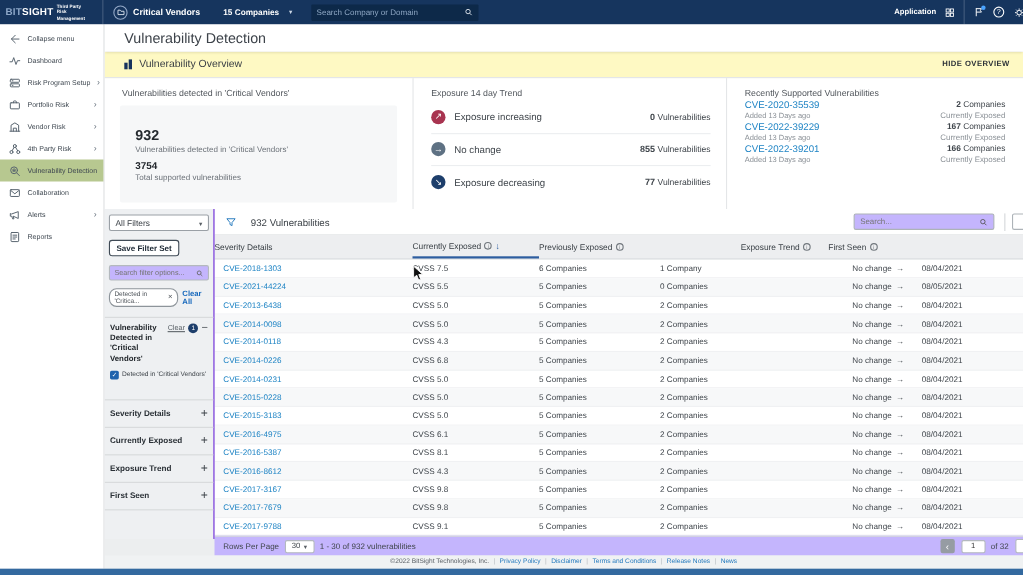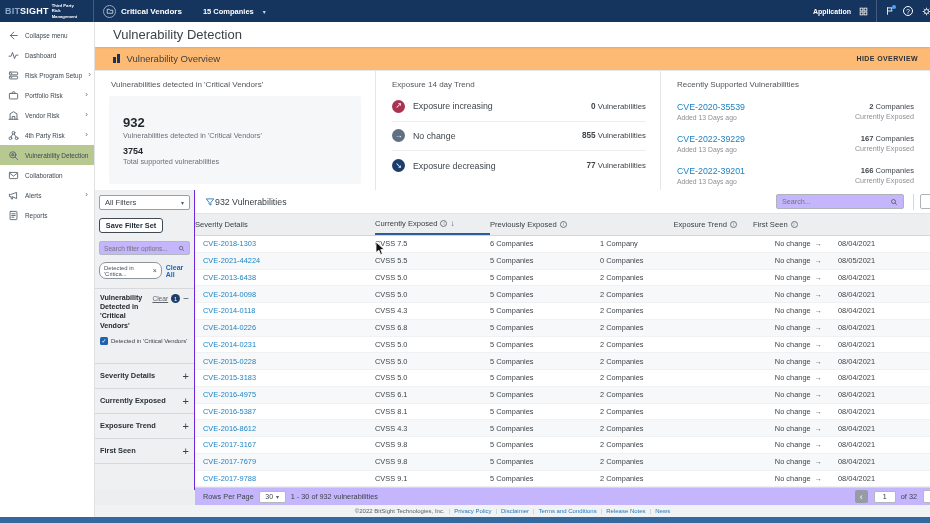--- a/index.html
+++ b/index.html
@@ -41,21 +41,21 @@
   .sb-item.active { background:#b7c890; }
   .sb-icon { width:11px; height:11px; color:#57636e; flex:none; }
   .sb-icon svg { width:11px; height:11px; }
   .sb-label { font-size:6.4px; flex:1; white-space:nowrap; }
   .sb-chev { font-size:8px; color:#6b7680; line-height:1; }
 
   
   .main { position:absolute; left:95px; top:22px; right:0; bottom:6px; background:#eceeef; }
   .title-bar { position:absolute; left:0; top:0; right:0; height:25px; background:#fff; display:flex; align-items:center; padding-left:18px; font-size:13px; color:#3d434a; box-shadow:0 1px 2px rgba(0,0,0,.10); z-index:3; }
 
-  .ov-head { position:absolute; left:0; top:25px; right:0; height:24px; background:#fdba74; border-bottom:1px solid #e4e6e8; display:flex; align-items:center; padding:0 12px 0 18px; z-index:2; }
+  .ov-head { position:absolute; left:0; top:25px; right:0; height:24px; background:#fef9c3; border-bottom:1px solid #e4e6e8; display:flex; align-items:center; padding:0 12px 0 18px; z-index:2; }
   .ov-bars { display:flex; align-items:flex-end; gap:1.5px; height:9px; }
   .ov-bars i { display:block; width:2.5px; background:#17335d; }
   .ov-bars i:nth-child(1){height:6px;} .ov-bars i:nth-child(2){height:9px;}
   .ov-title { font-size:9.5px; color:#3a3f45; margin-left:7px; }
   .hide-btn { margin-left:auto; font-size:7px; font-weight:700; letter-spacing:.4px; color:#2b3137; cursor:pointer; }
 
   .ov-body { position:absolute; left:0; top:49px; right:0; height:119px; background:#fff; display:flex; }
   .ov-panel { padding-top:9px; }
   .p1 { width:280px; }
   .p2 { width:285px; border-left:1px solid #e4e6e8; }
@@ -71,21 +71,21 @@
   .d-mid { font-size:9px; font-weight:700; color:#24292e; margin-top:6px; }
 
   .trend-rows { margin-top:3px; }
   .trend-row { height:29.5px; margin:0 14px 0 16px; display:flex; align-items:center; gap:8px; border-bottom:1px solid #eceef0; }
   .trend-row:last-child { border-bottom:none; }
   .trend-ic { width:13px; height:13px; border-radius:50%; color:#fff; font-size:8px; line-height:1; display:flex; align-items:center; justify-content:center; flex:none; }
   .trend-label { font-size:8.8px; color:#3f454b; flex:1; }
   .trend-val { font-size:7.8px; color:#3f454b; }
   .trend-val b { font-size:8.2px; }
 
-  .recent-item { margin:13px 16px 0; display:flex;gap:20px; }
+  .recent-item { margin:1px 16px 0; display:flex;gap:20px; }
   .ri-cve { font-size:8.8px; color:#1d83c4; cursor:pointer; }
   .ri-added { font-size:6.8px; color:#8a9096; margin-top:2px; }
   .ri-right { margin-left:auto; text-align:right; }
   .ri-count { font-size:7.6px; color:#3f454b; }
   .ri-sub { font-size:7.2px; color:#8a9096; margin-top:1px; }
 
   
   .fcol { position:absolute; left:0; top:168px; width:100px; bottom:27px; background:#eef0f2; border-right:1px solid #6d28d9; z-index:1; }
   .all-filters { margin:5px 4px 0; height:15px; background:#fff; border:1px solid #9aa0a6; border-radius:2px; display:flex; align-items:center; padding:0 5px; font-size:7.6px; color:#3c4248; cursor:pointer; }
   .af-caret { margin-left:auto; font-size:6px; color:#5a6066; }
@@ -107,21 +107,21 @@
   .ga-check { margin-top:6px; display:flex; align-items:center; gap:3px; }
   .cb { width:8px; height:8px; background:#1f63ad; border-radius:1.5px; color:#fff; font-size:6px; display:flex; align-items:center; justify-content:center; flex:none; cursor:pointer; }
   .cb-label { font-size:6px; color:#3c4248; white-space:nowrap; }
   .fgroup { height:25px; display:flex; align-items:center; padding:0 5px; border-bottom:1px solid #d6d9db; font-size:7.4px; font-weight:700; color:#2a3036; cursor:pointer; }
   .fgroup .plus { margin-left:auto; font-size:11px; font-weight:400; color:#3c4248; }
 
   
   .tcol { position:absolute; left:100px; top:168px; right:0; bottom:12px; }
   .count-row { height:24px; background:#fff; border-bottom:1px solid #e2e4e6; display:flex; align-items:center; padding:0 10px; overflow:hidden; }
   .funnel svg { width:10px; height:10px; color:#2379bd; }
-  .vuln-count { font-size:8.8px; color:#3a4046; margin-left:0; }
+  .vuln-count { font-size:8.8px; color:#3a4046; margin-left:13px; }
   .spacer { flex:1; }
   .tsearch { width:128px; height:15px; background:#c4b5fd; border:1px solid #adb3b8; border-radius:2px; display:flex; align-items:center; padding:0 5px; }
   .tsearch input { flex:1; border:none; outline:none; background:transparent; font-size:7.2px; color:#555; font-family:inherit; width:90px; }
   .tsearch svg { width:8px; height:8px; color:#555; }
   .edge-div { width:1px; height:16px; background:#d4d7da; margin-left:9px; }
   .partial-box { width:12px; height:15px; border:1px solid #adb3b8; border-radius:2px; margin-left:6px; margin-right:-12px; background:#fff; }
 
   .thead { height:22px; background:#edeef0; border-bottom:1px solid #d3d6d9; display:grid; grid-template-columns:180px 115px 110px 145px 85px auto; font-size:7.6px; color:#3a4046; }
   .th { display:flex; align-items:center; gap:3px; height:100%; }
   .th-1 { padding-left:8px; } .th-6 { padding-left:8px; }
@@ -165,20 +165,27 @@
     <div class="tb-div"></div>
     <div class="tb-folder">
       <span class="folder-circle">
         <svg viewBox="0 0 16 16" fill="none" stroke="currentColor" stroke-width="1.6">
             <path d="M2.5 4.5 H6.5 L8 6.5 H13.5 V12.5 H2.5 Z"></path>
           </svg>
       </span>
       <span class="tb-fname">Critical Vendors</span>
       <span class="tb-comp">15 Companies</span>
       <span class="tb-caret">▾</span>
+    </div>
+    <div class="tb-search">
+      <input placeholder="Search Company or Domain" style="">
+      <svg viewBox="0 0 16 16" fill="none" stroke="currentColor" stroke-width="1.6">
+          <circle cx="7" cy="7" r="4"></circle>
+          <path d="M10 10 L13.5 13.5"></path>
+        </svg>
     </div>
     <div class="tb-right">
       <span class="tb-app">Application</span>
       <span class="tb-grid">
         <svg viewBox="0 0 16 16" fill="none" stroke="currentColor" stroke-width="1.4">
             <rect x="2" y="2" width="5" height="5"></rect>
             <rect x="9" y="2" width="5" height="5"></rect>
             <rect x="2" y="9" width="5" height="5"></rect>
             <rect x="9" y="9" width="5" height="5"></rect>
           </svg>

